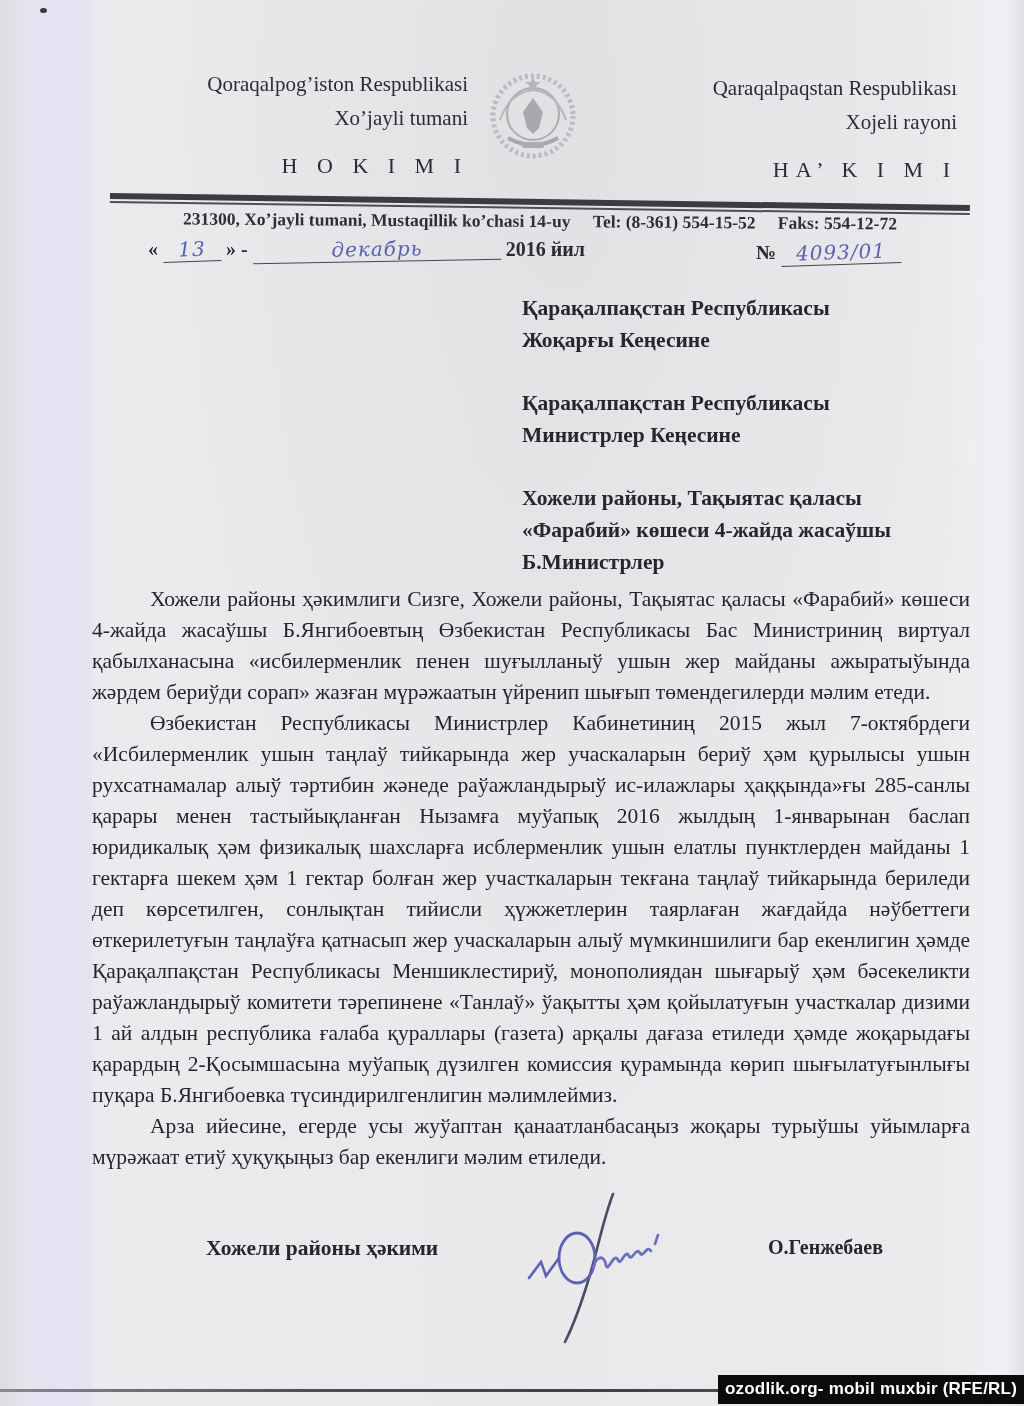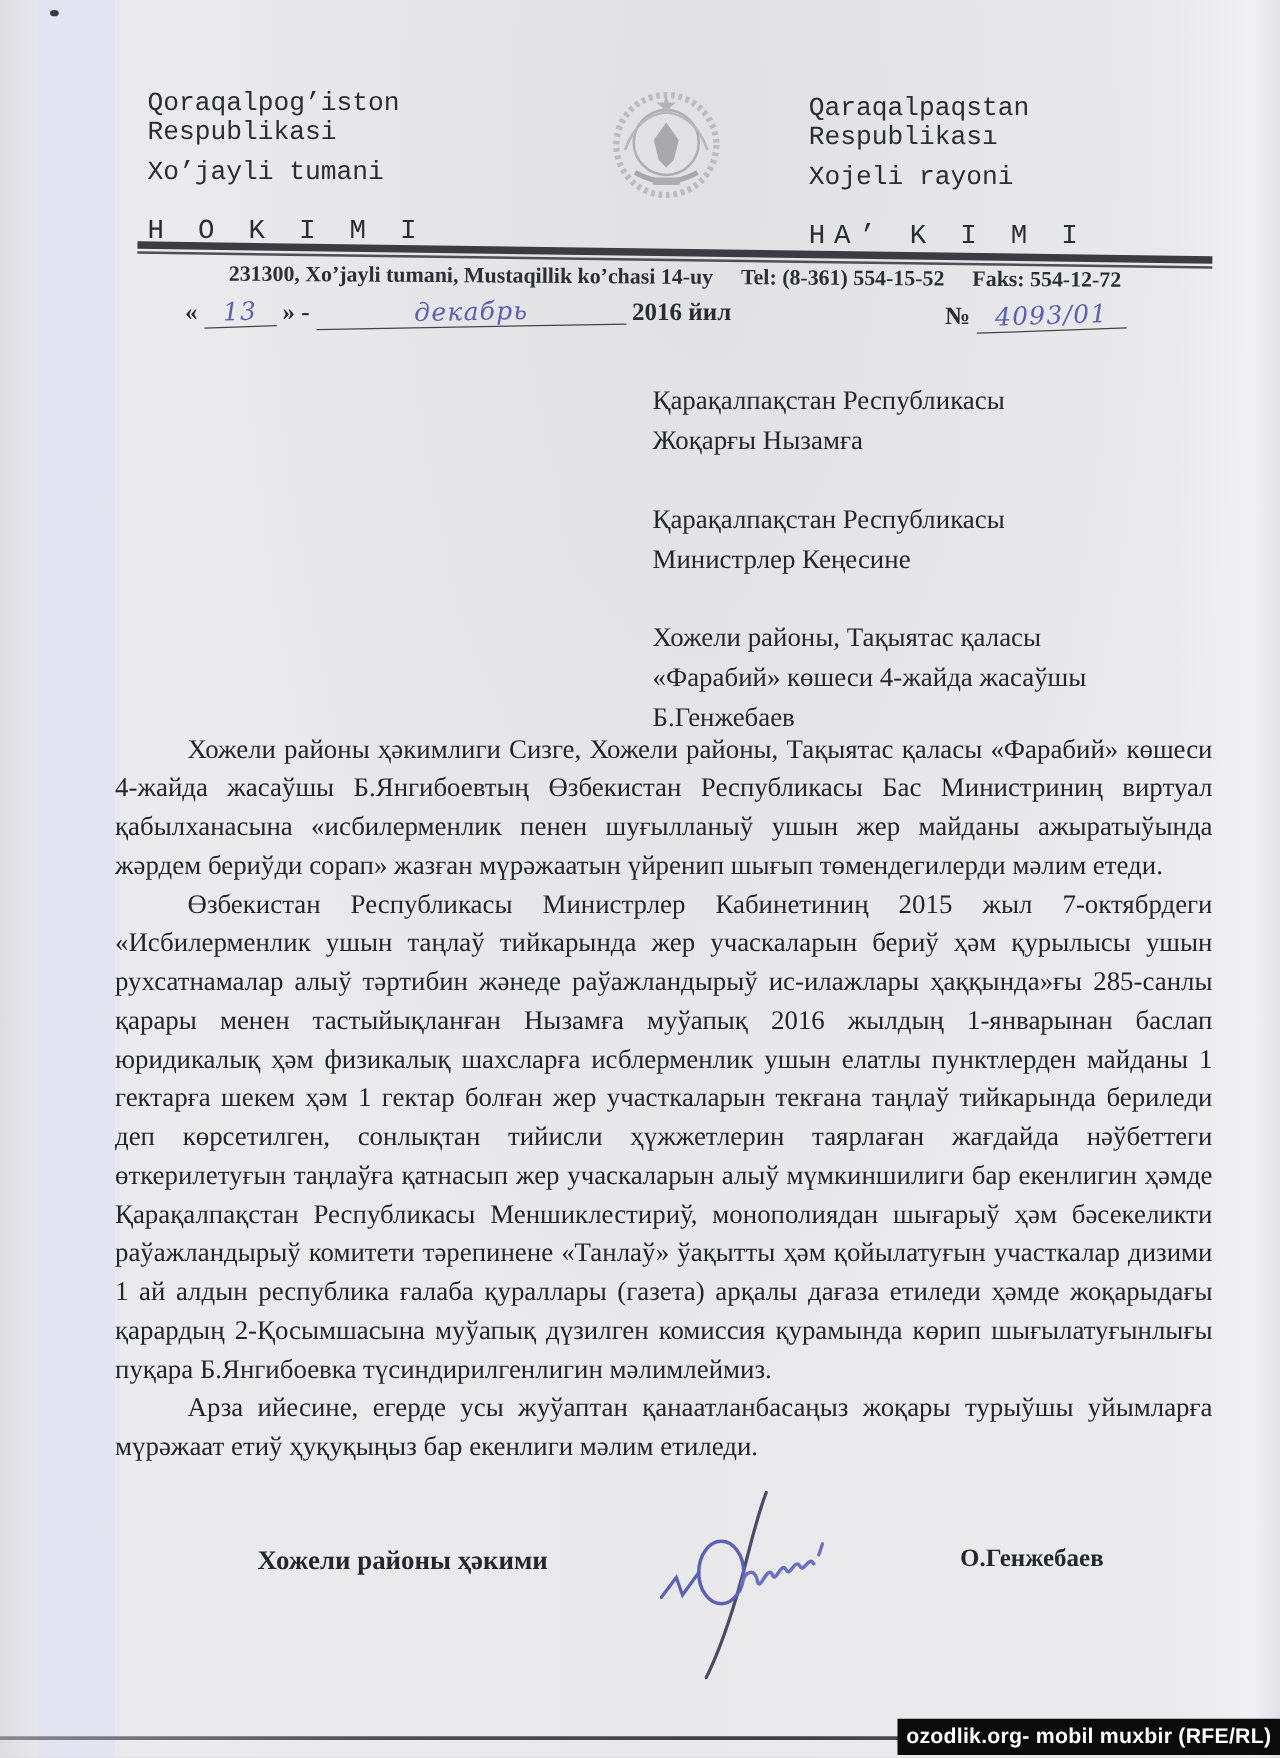--- a/index.html
+++ b/index.html
@@ -6,41 +6,41 @@
   .page{
     position:relative; width:1024px; height:1406px; overflow:hidden;
     background:
       radial-gradient(ellipse at 55% 8%, rgba(210,210,214,.35), rgba(0,0,0,0) 55%),
       linear-gradient(90deg,#dddde0 0px,#e7e6ee 28px,#e6e5f2 60px,#ebebed 110px,#e9e9eb 50%,#ebebed 92%,#f1f1f5 98%,#e2e2e6 100%),
       #e9e9eb;
     font-family:"Liberation Serif", serif; color:#25252d;
   }
   .strip-left{position:absolute;left:30px;top:0;width:62px;height:100%;background:#e2e1f4;opacity:.5;}
   .speck{position:absolute;left:40px;top:8px;width:7px;height:5px;background:#3a3a40;border-radius:50%;}
-  .hdr-block{position:absolute;text-align:left;color:#2c2c34;font-size:21px;font-family:Liberation Mono, monospace;}
+  .hdr-block{position:absolute;text-align:right;color:#2c2c34;font-size:21px;}
   .hdr-left{left:118px;top:72px;width:350px;}
   .hdr-right{left:647px;top:76px;width:310px;}
   .hdr-line2{margin-top:9px;}
   .hdr-title{margin-top:22px;letter-spacing:7px;font-size:22px;}
   .emblem{position:absolute;left:486px;top:68px;width:94px;height:100px;}
   .rule{position:absolute;left:110px;top:193px;width:860px;transform:rotate(0.8deg);transform-origin:left top;}
   .rule .r1{height:6px;background:#3b3b41;}
   .rule .r2{height:2px;background:#4e4e55;margin-top:2px;}
   .addr{position:absolute;left:110px;top:211px;width:860px;text-align:center;
         font-size:17.5px;font-weight:bold;color:#2e2e37;transform:rotate(0.4deg);}
   .addr span{margin:0 9px;}
   .dateline{position:absolute;left:148px;top:237px;font-size:20px;font-weight:bold;color:#2b2b33;}
   .hw{font-family:"DejaVu Serif",serif;font-style:italic;color:#5a5fae;font-weight:normal;letter-spacing:1px;}
   .u{display:inline-block;border-bottom:1.5px solid #44444c;text-align:center;}
   .u-day{width:58px;transform:rotate(-2deg);}
   .u-month{width:248px;transform:rotate(-1deg);}
   .docnum{position:absolute;left:756px;top:240px;font-size:20px;font-weight:bold;color:#2b2b33;}
   .u-num{width:120px;transform:rotate(-2deg);}
-  .recipients{position:absolute;left:522px;top:292px;width:410px;font-weight:normal;
-              font-size:21.5px;line-height:32px;color:#26262e;margin-top:12px;}
+  .recipients{position:absolute;left:522px;top:292px;width:410px;font-weight:bold;
+              font-size:21.5px;line-height:32px;color:#26262e;}
   .recipient{margin-bottom:31px;}
   .body-text{position:absolute;left:92px;top:584px;width:878px;font-size:21.5px;
              line-height:31px;text-align:justify;color:#24242c;}
   .body-text p{margin:0;text-indent:58px;}
   .sig-title{position:absolute;left:206px;top:1236px;font-size:21.5px;font-weight:bold;color:#26262e;}
   .sig-name{position:absolute;left:768px;top:1236px;font-size:20px;font-weight:bold;color:#26262e;}
   .sig-scribble{position:absolute;left:515px;top:1182px;width:170px;height:170px;}
   .scanline{position:absolute;left:0;top:1389px;width:1024px;height:3px;
             background:linear-gradient(90deg,#8a8a8e,#4e4e54 30%,#3f3f45 60%,#6a6a6e);}
   .watermark{position:absolute;right:0;bottom:2px;background:#0b0b0b;color:#ffffff;
@@ -102,30 +102,30 @@
     <span>2016 йил</span>
   </div>
   <div class="docnum">
     <span>№</span>
     <span class="u u-num hw">4093/01</span>
   </div>
 
   <div class="recipients">
     <div class="recipient">
       <div>Қарақалпақстан Республикасы</div>
-      <div>Жоқарғы Нызамға</div>
+      <div>Жоқарғы Кеңесине</div>
     </div>
     <div class="recipient">
       <div>Қарақалпақстан Республикасы</div>
       <div>Министрлер Кеңесине</div>
     </div>
     <div class="recipient">
       <div>Хожели районы, Тақыятас қаласы</div>
       <div>«Фарабий» көшеси 4-жайда жасаўшы</div>
-      <div>Б.Генжебаев</div>
+      <div>Б.Министрлер</div>
     </div>
   </div>
 
   <div class="body-text">
     <p>Хожели районы ҳәкимлиги Сизге, Хожели районы, Тақыятас қаласы «Фарабий» көшеси 4-жайда жасаўшы Б.Янгибоевтың Өзбекистан Республикасы Бас Министриниң виртуал қабылханасына «исбилерменлик пенен шуғылланыў ушын жер майданы ажыратыўында жәрдем бериўди сорап» жазған мүрәжаатын үйренип шығып төмендегилерди мәлим етеди.</p>
     <p>Өзбекистан Республикасы Министрлер Кабинетиниң 2015 жыл 7-октябрдеги «Исбилерменлик ушын таңлаў тийкарында жер учаскаларын бериў ҳәм қурылысы ушын рухсатнамалар алыў тәртибин жәнеде раўажландырыў ис-илажлары ҳаққында»ғы 285-санлы қарары менен тастыйықланған Нызамға муўапық 2016 жылдың 1-январынан баслап юридикалық ҳәм физикалық шахсларға исблерменлик ушын елатлы пунктлерден майданы 1 гектарға шекем ҳәм 1 гектар болған жер участкаларын текғана таңлаў тийкарында бериледи деп көрсетилген, сонлықтан тийисли ҳүжжетлерин таярлаған жағдайда нәўбеттеги өткерилетуғын таңлаўға қатнасып жер учаскаларын алыў мүмкиншилиги бар екенлигин ҳәмде Қарақалпақстан Республикасы Меншиклестириў, монополиядан шығарыў ҳәм бәсекеликти раўажландырыў комитети тәрепинене «Танлаў» ўақытты ҳәм қойылатуғын участкалар дизими 1 ай алдын республика ғалаба қураллары (газета) арқалы дағаза етиледи ҳәмде жоқарыдағы қарардың 2-Қосымшасына муўапық дүзилген комиссия қурамында көрип шығылатуғынлығы пуқара Б.Янгибоевка түсиндирилгенлигин мәлимлеймиз.</p>
     <p>Арза ийесине, егерде усы жуўаптан қанаатланбасаңыз жоқары турыўшы уйымларға мүрәжаат етиў ҳуқуқыңыз бар екенлиги мәлим етиледи.</p>
   </div>
 
   <div class="sig-title">Хожели районы ҳәкими</div>

